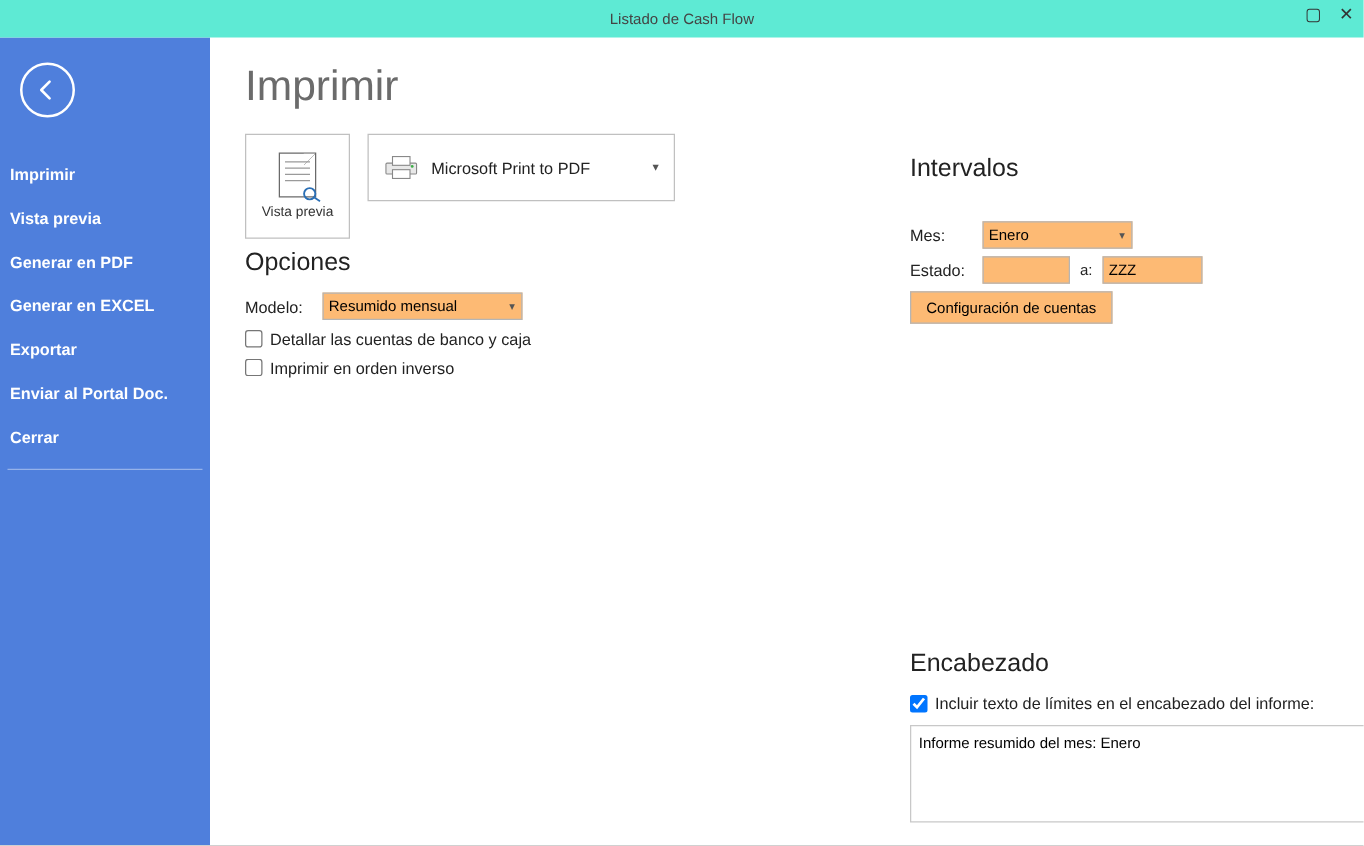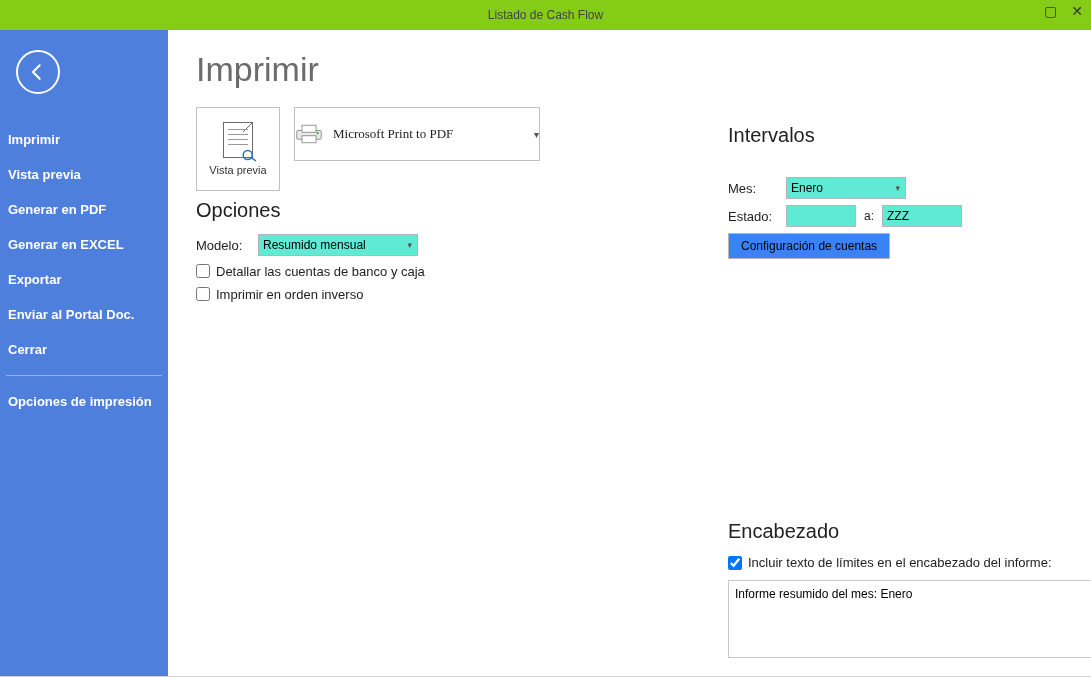--- a/index.html
+++ b/index.html
@@ -1,57 +1,57 @@
 <!DOCTYPE html>
 <html><head>
 <meta charset="utf-8">
 <style>
   * { box-sizing: border-box; margin: 0; padding: 0; }
   html, body { width: 1091px; height: 677px; font-family: "Segoe UI", Tahoma, sans-serif; font-size: 13px; color: #222; overflow: hidden; background:#fff;}
   .window { width: 1091px; height: 677px; display: flex; flex-direction: column; border-bottom:1px solid #d0d0d0;}
-  .titlebar { height: 30px; display:flex; align-items:center; position:relative; background:#84cc16;}
+  .titlebar { height: 30px; display:flex; align-items:center; position:relative; background:#5eead4;}
   .titlebar .title { position:absolute; left:50%; transform:translateX(-50%); font-size:12px; color:#444;}
   .win-controls { position:absolute; right:8px; top:4px; display:flex; gap:14px; }
   .win-controls span { font-size:14px; color:#333; cursor:pointer; line-height:1;}
   .body { flex:1; display:flex; min-height:0;}
   .sidebar { width:168px; background:#4f7fdc; color:#fff; padding-top:20px; display:flex; flex-direction:column;}
   .back-circle { width:44px; height:44px; border:2px solid #fff; border-radius:50%; margin-left:16px; margin-bottom:28px; display:flex; align-items:center; justify-content:center; cursor:pointer;}
   .back-circle svg { width:20px; height:20px; }
   .side-item { padding:10px 8px; font-size:13px; font-weight:600; cursor:pointer;}
   .side-sep { height:1px; background:rgba(255,255,255,0.4); margin:8px 6px;}
   .main { flex:1; padding:20px 28px 10px 28px; position:relative; overflow:hidden;}
   .h1 { font-size:34px; font-weight:300; color:#6b6b6b; margin-bottom:18px;}
   .top-row { display:flex; align-items:flex-start; gap:14px;}
   .preview-btn { width:84px; height:84px; border:1px solid #c0c0c0; display:flex; flex-direction:column; align-items:center; justify-content:center; cursor:pointer; font-size:11px; color:#333;}
   .preview-btn .doc-icon { width:30px; height:36px; position:relative; margin-bottom:6px;}
   .doc-icon .page { width:30px; height:36px; border:1px solid #6a6a6a; background:#fff; position:relative;}
   .doc-icon .page::before { content:""; position:absolute; top:0; right:0; width:9px; height:9px; background:linear-gradient(135deg,#fff 48%, #6a6a6a 50%, #fff 52%);}
   .doc-icon .page .ln { position:absolute; left:4px; right:4px; height:1px; background:#9a9a9a;}
   .doc-icon .page .l1{top:6px;} .doc-icon .page .l2{top:11px;} .doc-icon .page .l3{top:16px;} .doc-icon .page .l4{top:21px;}
   .doc-icon .lens { position:absolute; bottom:-4px; right:-6px; width:18px; height:14px; }
-  .printer-select { width:246px; height:54px; border:1px solid #c0c0c0; display:flex; align-items:center; padding:0 0; cursor:pointer; gap:10px;font-family:Liberation Serif, serif;}
+  .printer-select { width:246px; height:54px; border:1px solid #c0c0c0; display:flex; align-items:center; padding:0 12px; cursor:pointer; gap:10px;}
   .printer-select .chev { margin-left:auto; font-size:10px; color:#555;}
   .printer-select span.lbl { font-size:13px;}
   .printer-select .picon{ width:28px; height:22px;}
   .config-link { font-size:13px; text-decoration:underline; color:#222; cursor:pointer; margin-top:12px; display:block; text-align:right; width:344px;}
   .section-title { font-size:20px; font-weight:400; color:#222; margin-top:8px; margin-bottom:12px;}
   .row { display:flex; align-items:center; gap:10px; margin-bottom:8px; font-size:13px;}
   .row label.lab { min-width:52px;}
-  select, input[type=text] { border:1px solid #b5b5b5; background:#5eead4; height:22px; font-size:12px; padding:0 4px;}
+  select, input[type=text] { border:1px solid #b5b5b5; background:#fdba74; height:22px; font-size:12px; padding:0 4px;}
   select { padding-right:18px;}
   .dropdown { position:relative; display:inline-flex; align-items:center;}
   .dropdown select { appearance:none; -webkit-appearance:none;}
   .dropdown .arrow { position:absolute; right:6px; pointer-events:none; font-size:9px; color:#555;}
   .check-row { display:flex; align-items:flex-start; gap:6px; font-size:13px; margin-bottom:8px;}
   .check-row input { width:14px; height:14px;}
   .right-col { position:absolute; left:560px; top:78px; width:480px;}
   .right-col .section-title { margin-top:16px;}
   .interval-row { display:flex; align-items:center; gap:8px; margin-bottom:6px; font-size:13px;}
   .interval-row .ilab { width:50px;}
-  .btn { border:1px solid #b5b5b5; background:#3b82f6; height:26px; padding:0 12px; font-size:12px; cursor:pointer;text-align:center;}
+  .btn { border:1px solid #b5b5b5; background:#fdba74; height:26px; padding:0 12px; font-size:12px; cursor:pointer;text-align:center;}
   .encabezado { position:absolute; left:560px; top:490px; width:520px;}
   .enc-textarea { width:520px; height:78px; border:1px solid #c8c8c8; font-size:12px; padding:6px; resize:none; font-family:inherit;}
   .check13 { display:flex; align-items:center; gap:6px; font-size:13px; margin-bottom:10px; margin-top:8px;}
   .check13 input{width:14px;height:14px;}
   .estado-a { font-size:12px; }
   .modelo-select{width:160px;}
   .mes-select{width:120px;}
   .estado-in{width:70px;}
 </style>
 </head>
@@ -73,21 +73,20 @@
           </svg>
       </div>
       <div class="side-item">Imprimir</div>
       <div class="side-item">Vista previa</div>
       <div class="side-item">Generar en PDF</div>
       <div class="side-item">Generar en EXCEL</div>
       <div class="side-item">Exportar</div>
       <div class="side-item">Enviar al Portal Doc.</div>
       <div class="side-item">Cerrar</div>
       <div class="side-sep"></div>
-      <div class="side-item">Opciones de impresión</div>
     </div>
 
     <div class="main">
       <div class="h1">Imprimir</div>
 
       <div class="top-row">
         <div class="preview-btn">
           <div class="doc-icon">
             <div class="page">
                 <div class="ln l1"></div>

